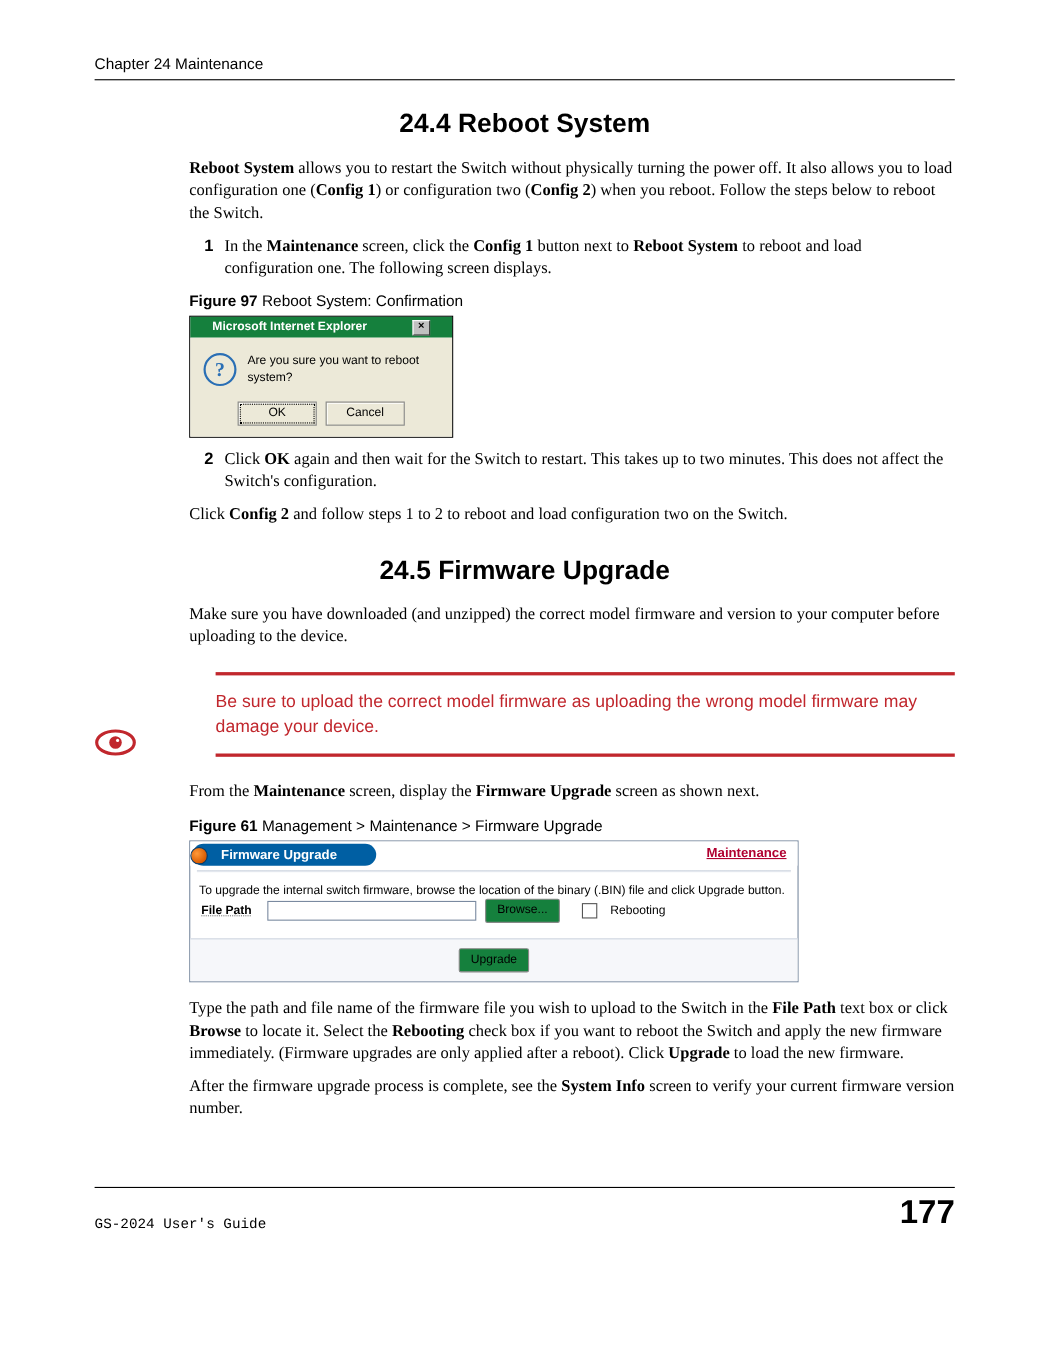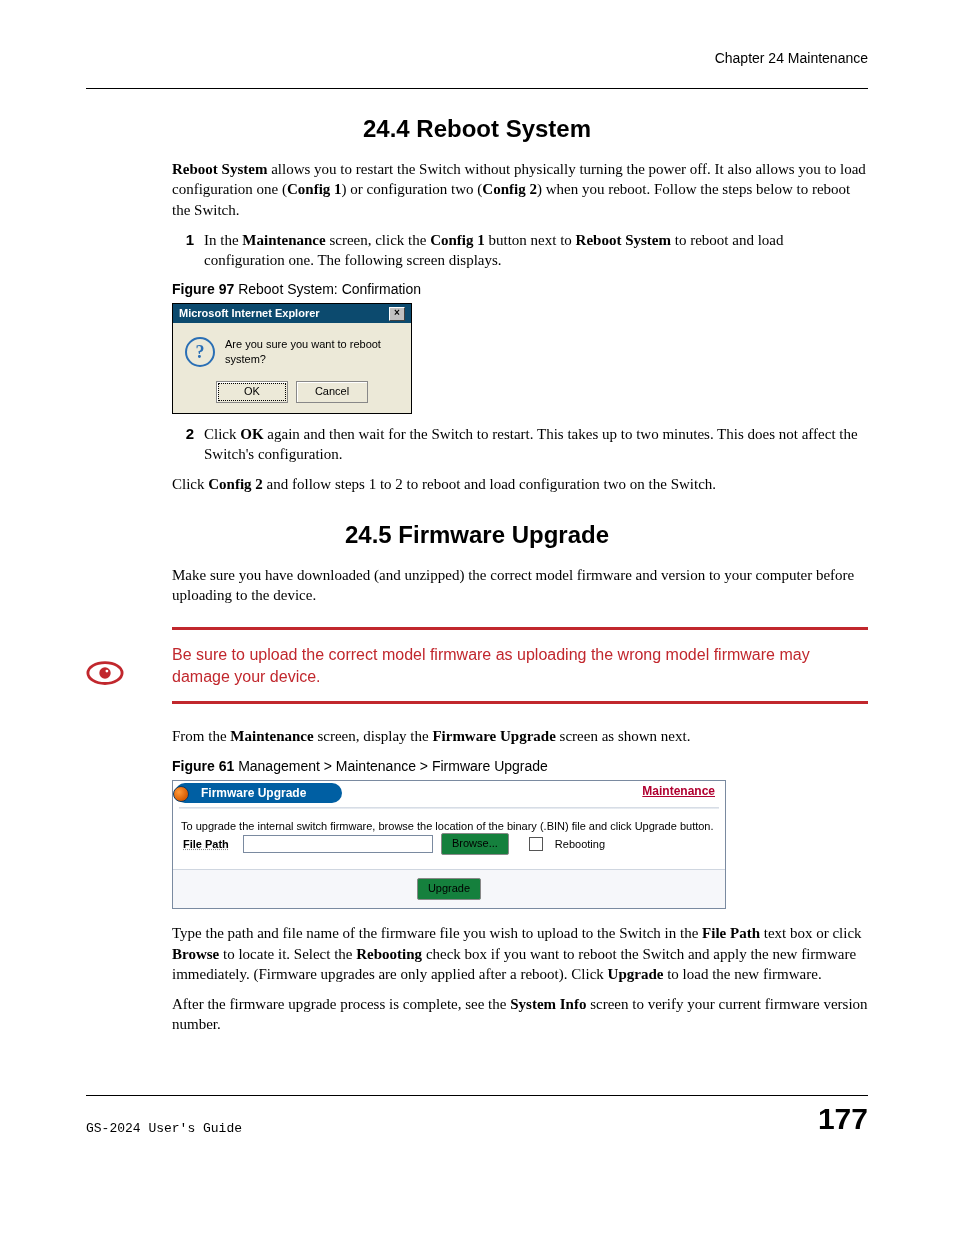--- a/index.html
+++ b/index.html
@@ -9,24 +9,24 @@
     font-size: 15px;
     color: #000;
     background: #fff;
     width: 954px;
   }
   .page {
     padding: 50px 86px 40px 86px;
     box-sizing: border-box;
   }
   .header {
-    text-align: right;
+    text-align: left;
     font-size: 14px;
     font-family: Arial, Helvetica, sans-serif;
-    padding-bottom: 22px;
+    padding-bottom: 6px;
     border-bottom: 1.5px solid #000;
     margin-bottom: 20px;
   }
   h2.section-title {
     font-family: Arial, Helvetica, sans-serif;
     font-weight: bold;
     font-size: 24px;
     margin: 26px 0 16px 0;
     text-align: center;
   }
@@ -68,24 +68,24 @@
 
   
   .dialog {
     width: 238px;
     border: 1px solid #000;
     font-family: Tahoma, Arial, sans-serif;
     font-size: 11px;
     margin-bottom: 10px;
   }
   .dialog-title {
-    background: #0c4a6e;
+    background: #15803d;
     color: #fff;
     font-weight: bold;
-    padding: 2px 6px;
+    padding: 2px 20px;
     display: flex;
     justify-content: space-between;
     align-items: center;
   }
   .dialog-close {
     width: 14px;
     height: 12px;
     background: #c0c0c0;
     border: 1px solid #fff;
     border-right-color: #404040;
@@ -138,22 +138,23 @@
     box-shadow: 1px 1px 0 #fff inset;
   }
   .win-btn.focus {
     outline: 1px dotted #000;
     outline-offset: -3px;
   }
 
   
   .warn-row {
     display: flex;
-    align-items: center;
+    align-items: flex-end;
     margin: 22px 0 22px 0;
+    gap: 24px;
   }
   .eye-icon {
     width: 38px;
     height: 26px;
     flex-shrink: 0;
     margin-top: 14px;
   }
   .warn-box {
     flex: 1;
     margin-left: 48px;

